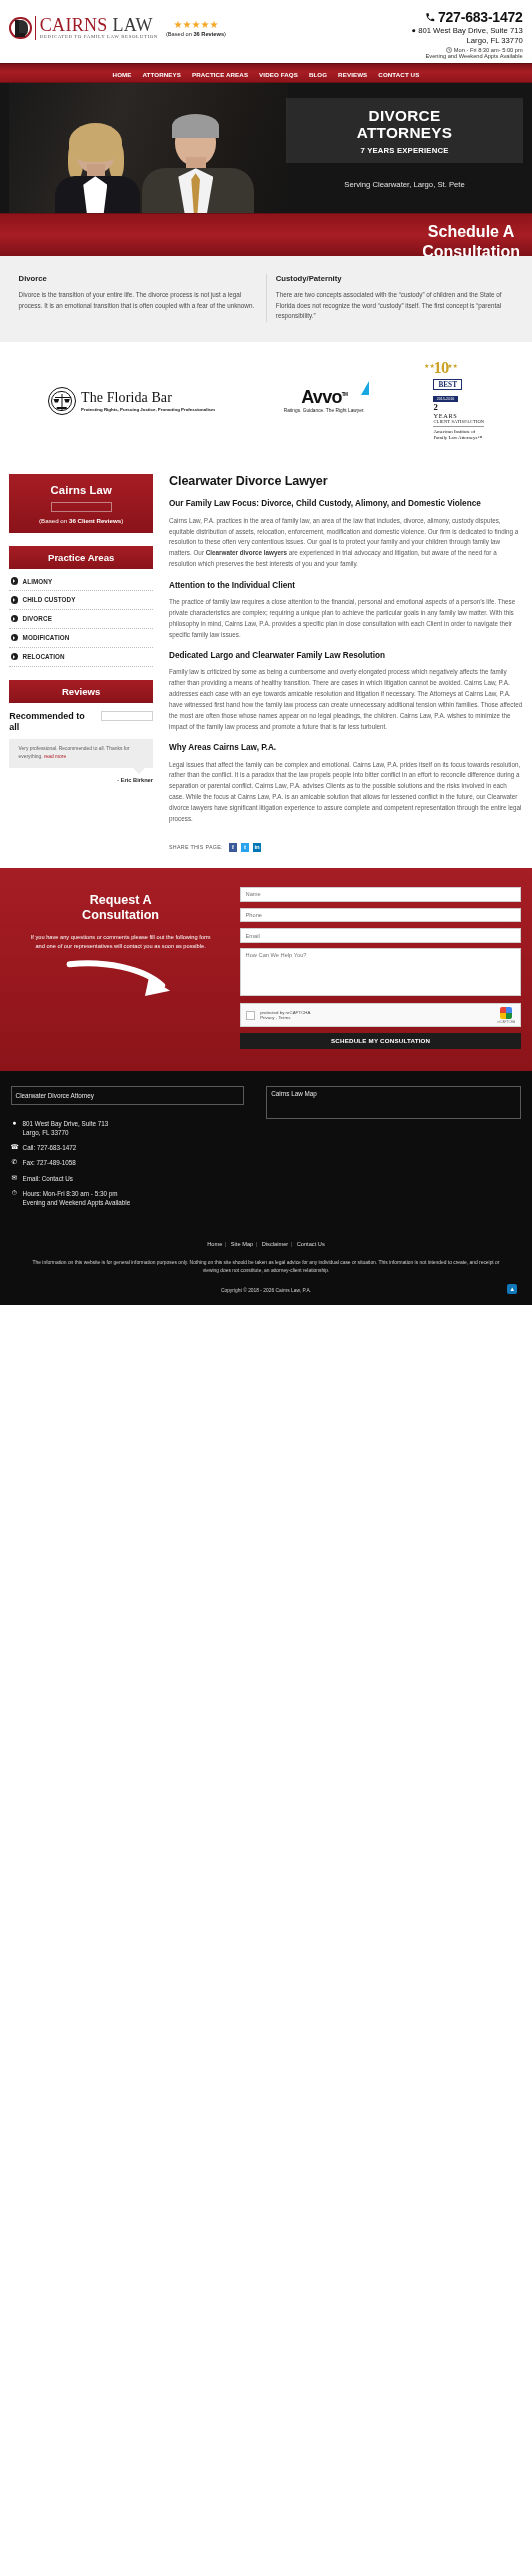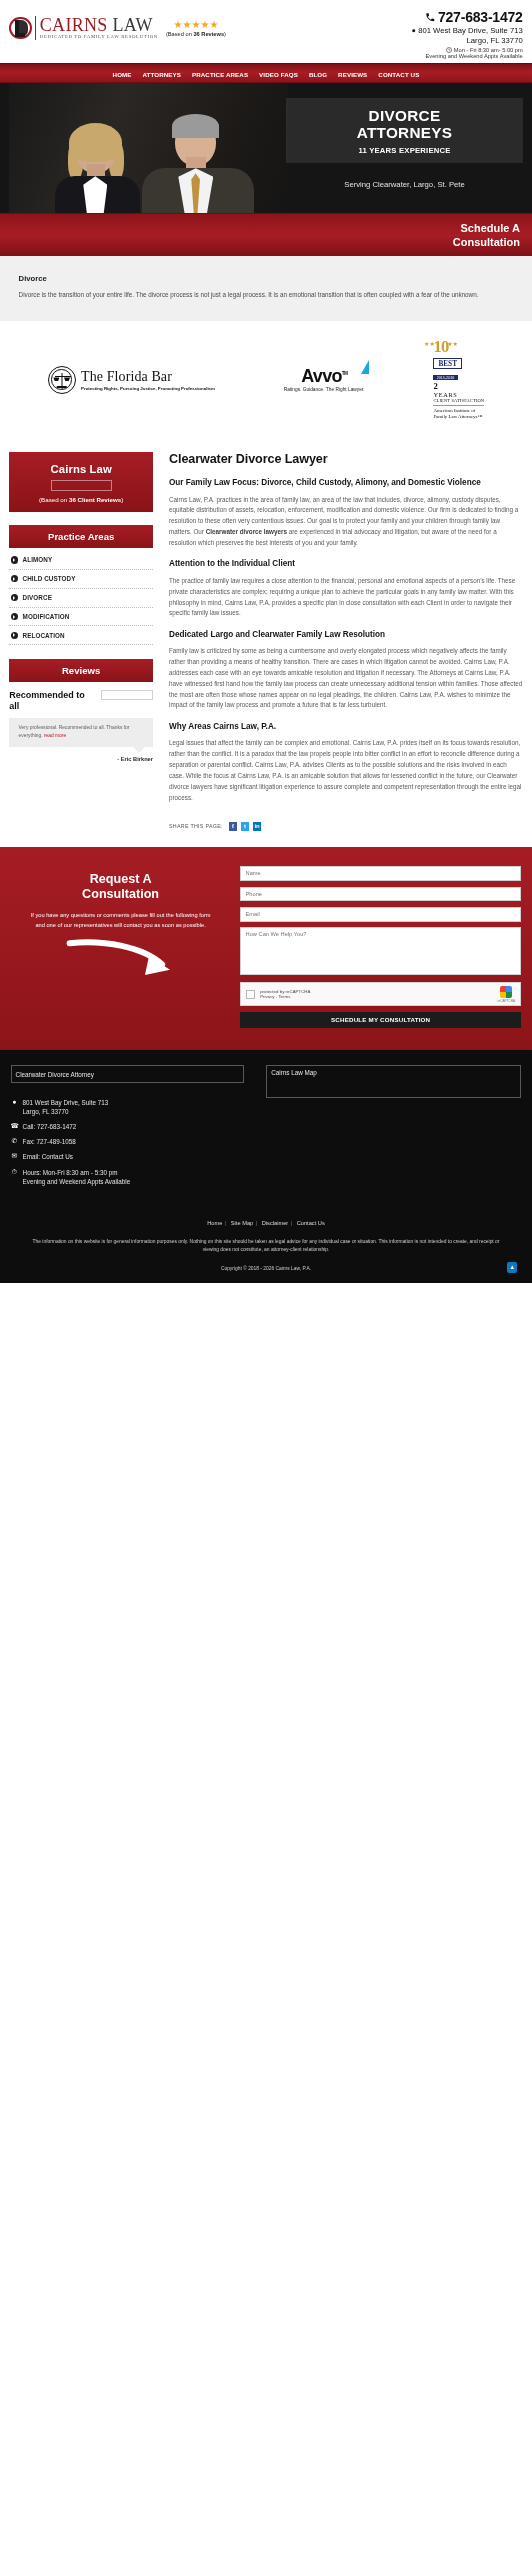--- a/index.html
+++ b/index.html
@@ -136,21 +136,21 @@
     color: #e3e3e3; font-size: 7.7px;
   }
   .hero-cta {
     position: absolute; left: 0; top: 130px; width: 532px; height: 43px;
     background: linear-gradient(to bottom, #8d141a 0%, #a81d24 50%, #7d1117 100%);
     border-top: 1.3px solid #6b0f14;
     margin-left: -286px;
   }
   .hero-cta-text {
     position: absolute; right: 12px; top: 8px;
-    color: #fff; font-size: 11px; font-weight: bold; line-height: 1.22; text-align: right;
+    color: #fff; font-size: 16px; font-weight: bold; line-height: 1.22; text-align: center;
   }
 
   
   .threecol {
     width: 532px; background: #f0f0f0;
     padding: 17.3px 9.3px 20px 9.3px;
     display: flex;
   }
   .col {
     flex: 1;
@@ -407,36 +407,40 @@
         <div class="neck"></div>
       <div class="body"></div>
         <div class="shirt"></div>
         <div class="tie"></div>
     </div>
   </div>
   <div class="hero-right">
     <div class="hero-overlay">
       <div class="hero-title">DIVORCE</div>
       <div class="hero-title">ATTORNEYS</div>
-      <div class="hero-sub">11 YEARS EXPERIENCE</div>
+      <div class="hero-sub">7 YEARS EXPERIENCE</div>
     </div>
     <div class="hero-serving">Serving Clearwater, Largo, St. Pete</div>
     <div class="hero-cta">
       <div class="hero-cta-text">
         <div>Schedule A</div>
         <div>Consultation</div>
       </div>
     </div>
   </div>
 </div>
 
 <div class="threecol">
   <div class="col">
     <h3>Divorce</h3>
     <p>Divorce is the transition of your entire life. The divorce process is not just a legal process. It is an emotional transition that is often coupled with a fear of the unknown.</p>
+  </div>
+  <div class="col">
+    <h3>Custody/Paternity</h3>
+    <p>There are two concepts associated with the “custody” of children and the State of Florida does not recognize the word “custody” itself. The first concept is “parental responsibility.”</p>
   </div>
 </div>
 
 <div class="badges">
   <div class="badge-fl">
     <div class="seal">
       <div class="scale"></div>
         <div class="beam"></div>
         <div class="panL"></div>
         <div class="panR"></div>

